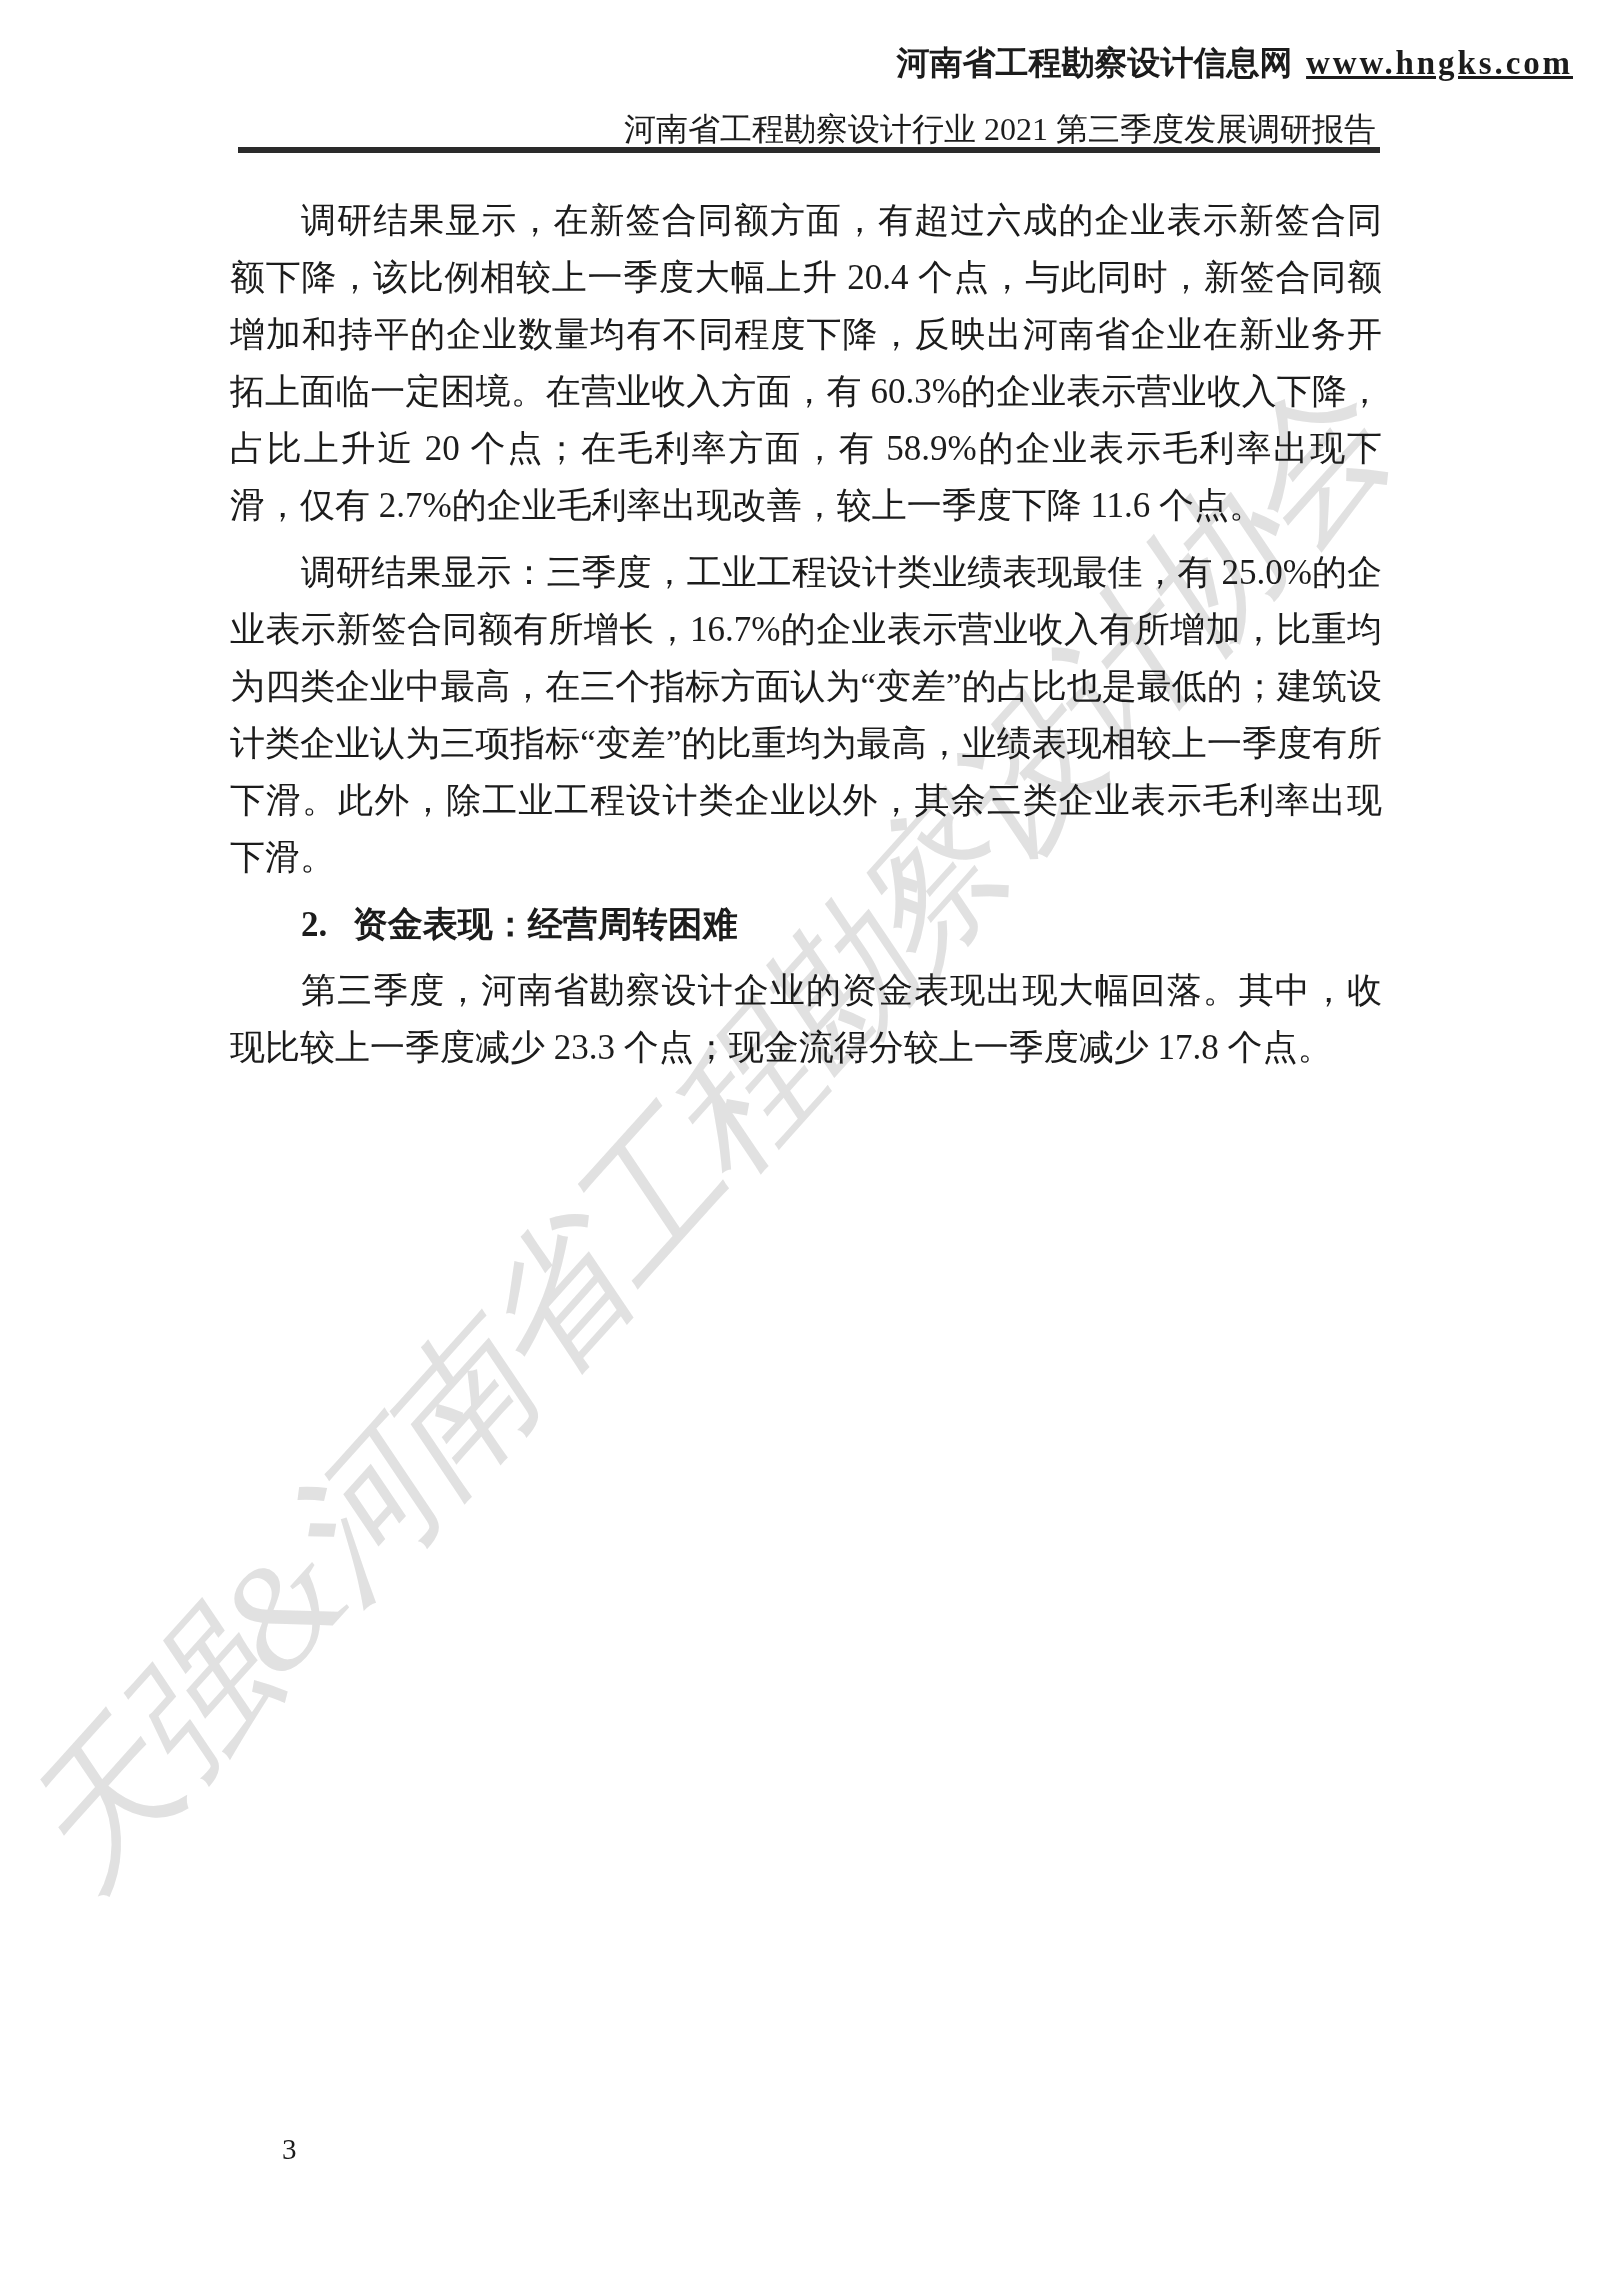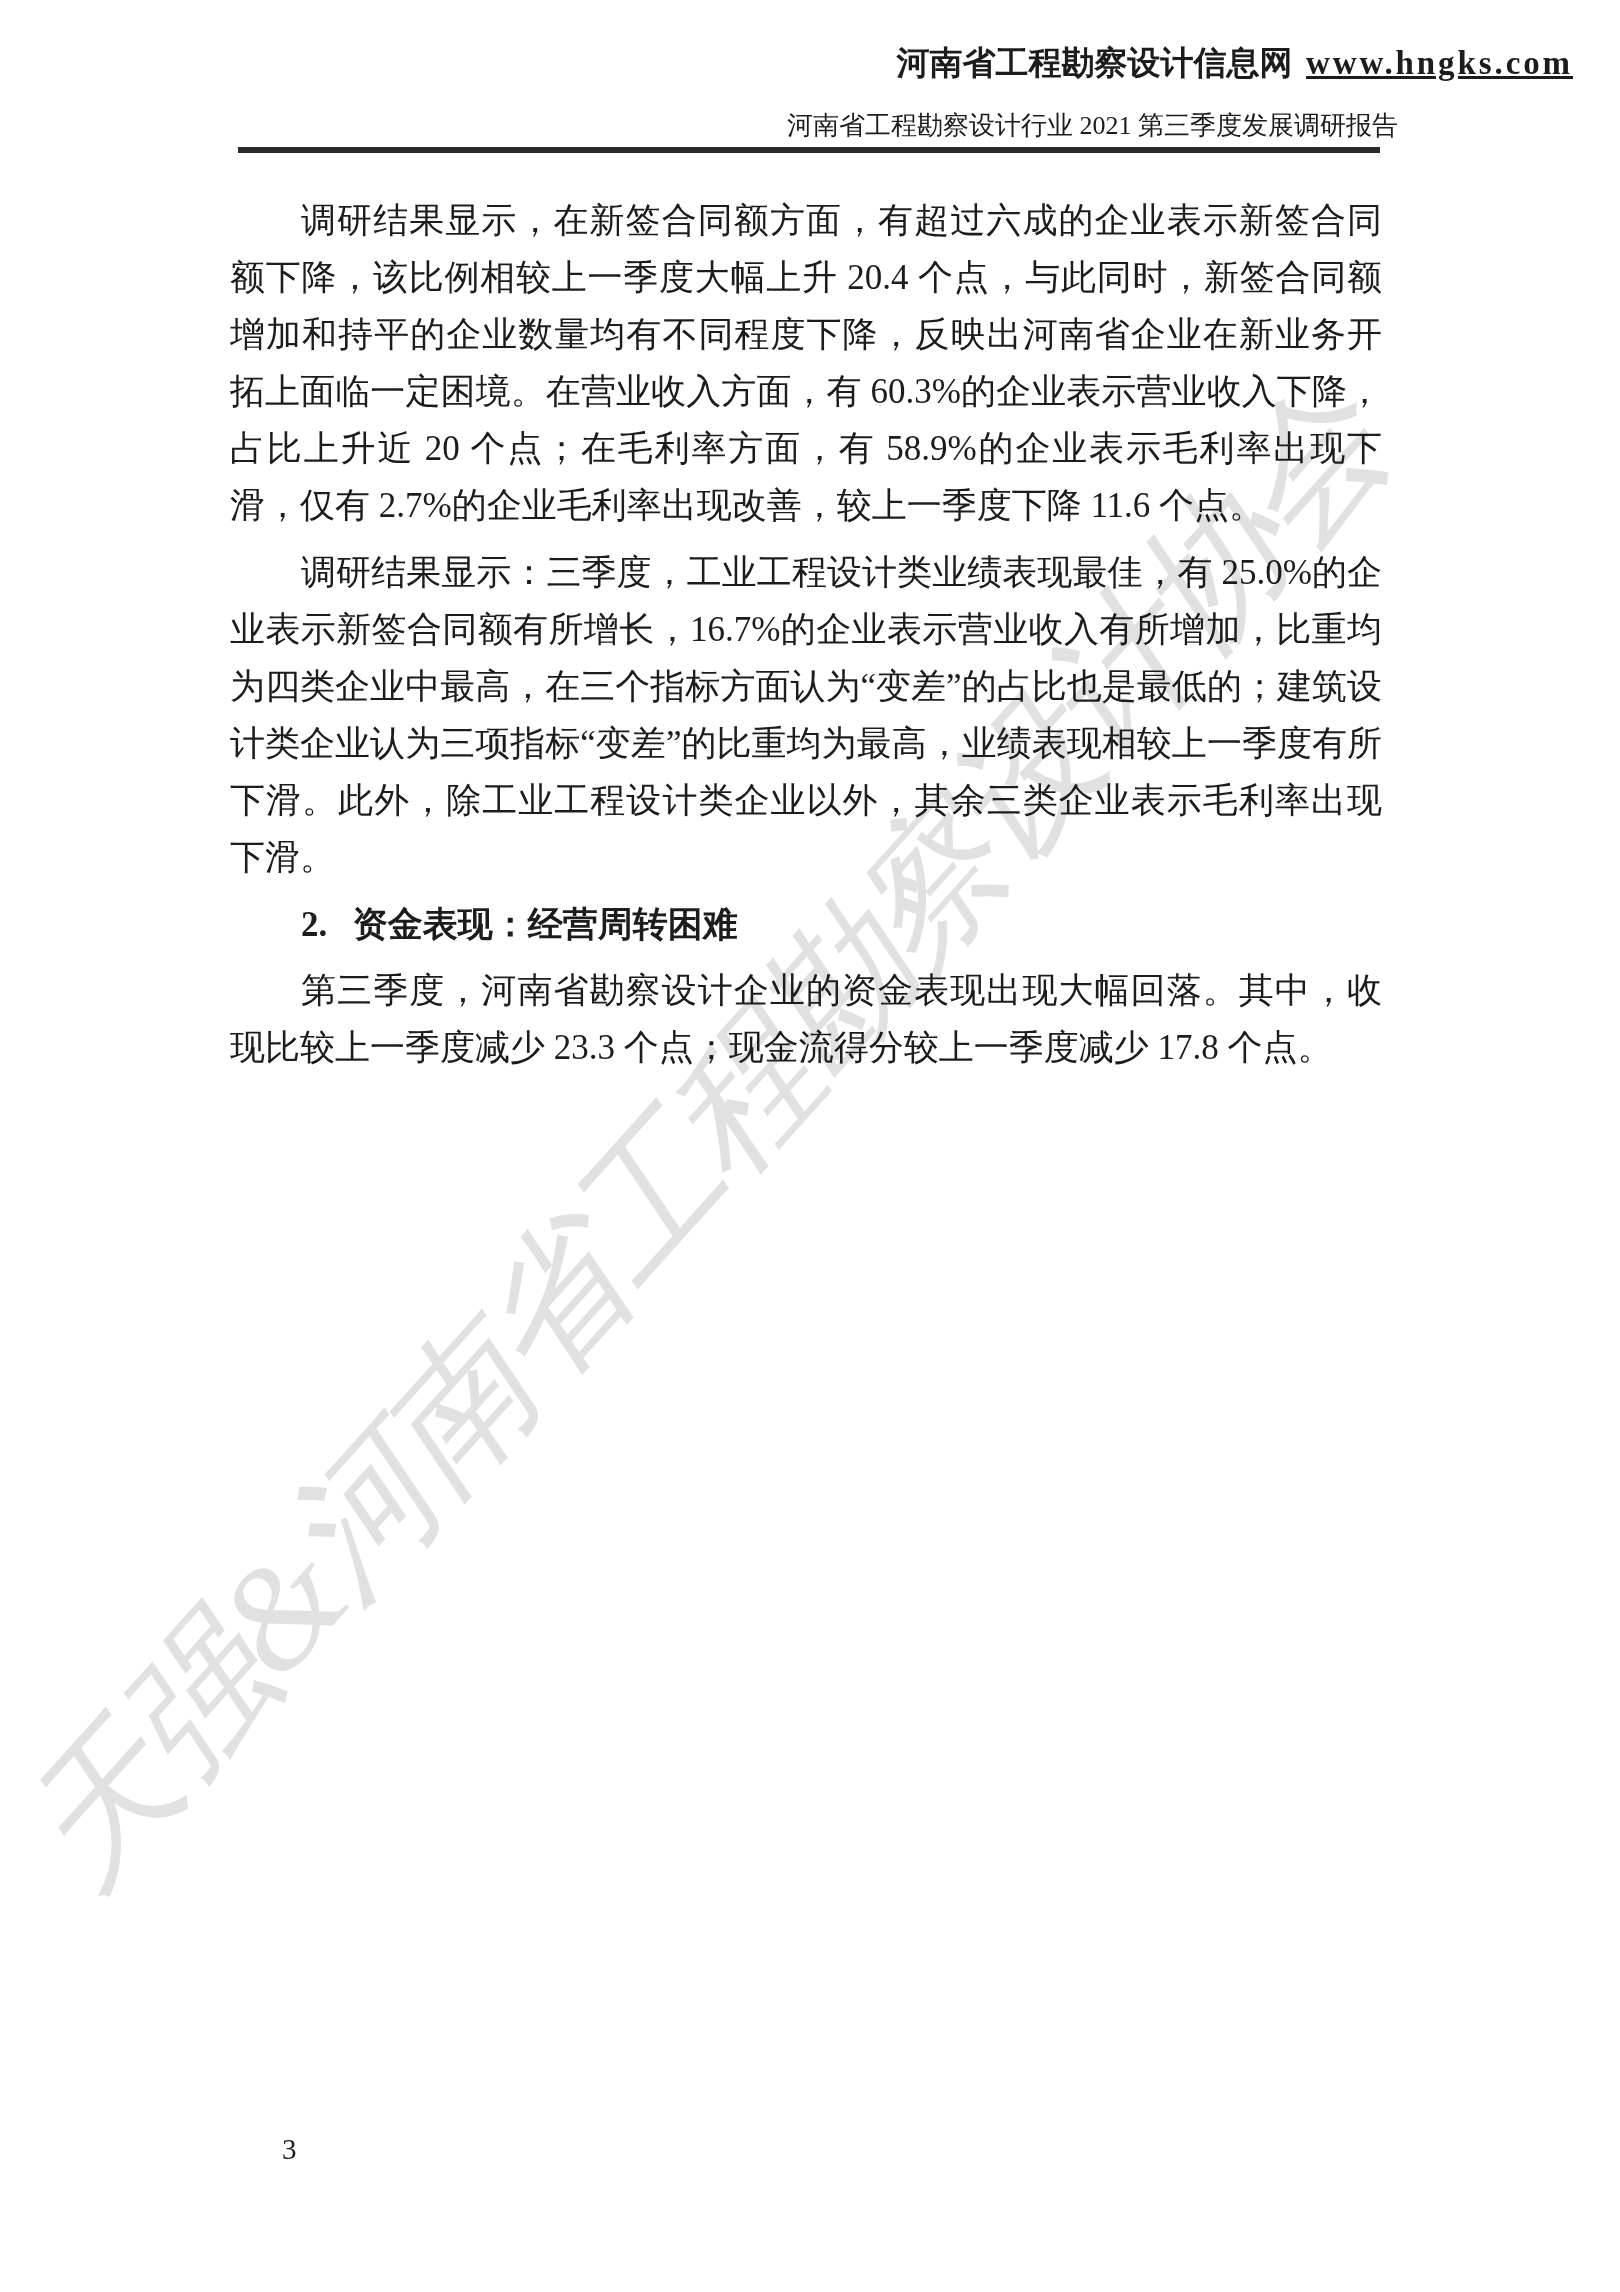--- a/index.html
+++ b/index.html
@@ -37,22 +37,22 @@
     white-space:nowrap;
     z-index:2;
   }
   .hdr-line1 .url{
     text-decoration:underline;
     letter-spacing:2.9px;
     margin-left:13.7px;
   }
   .hdr-line2{
     position:absolute;
-    top:108px;right:222px;
-    font-size:26px;
+    top:108px;right:244px;
+    font-size:32px;
     white-space:nowrap;
     z-index:2;
   }
   .hdr-rule{
     position:absolute;
     top:147px;left:238px;
     width:1142px;height:5.9px;
     background:#2a2a2a;
     z-index:2;
   }

